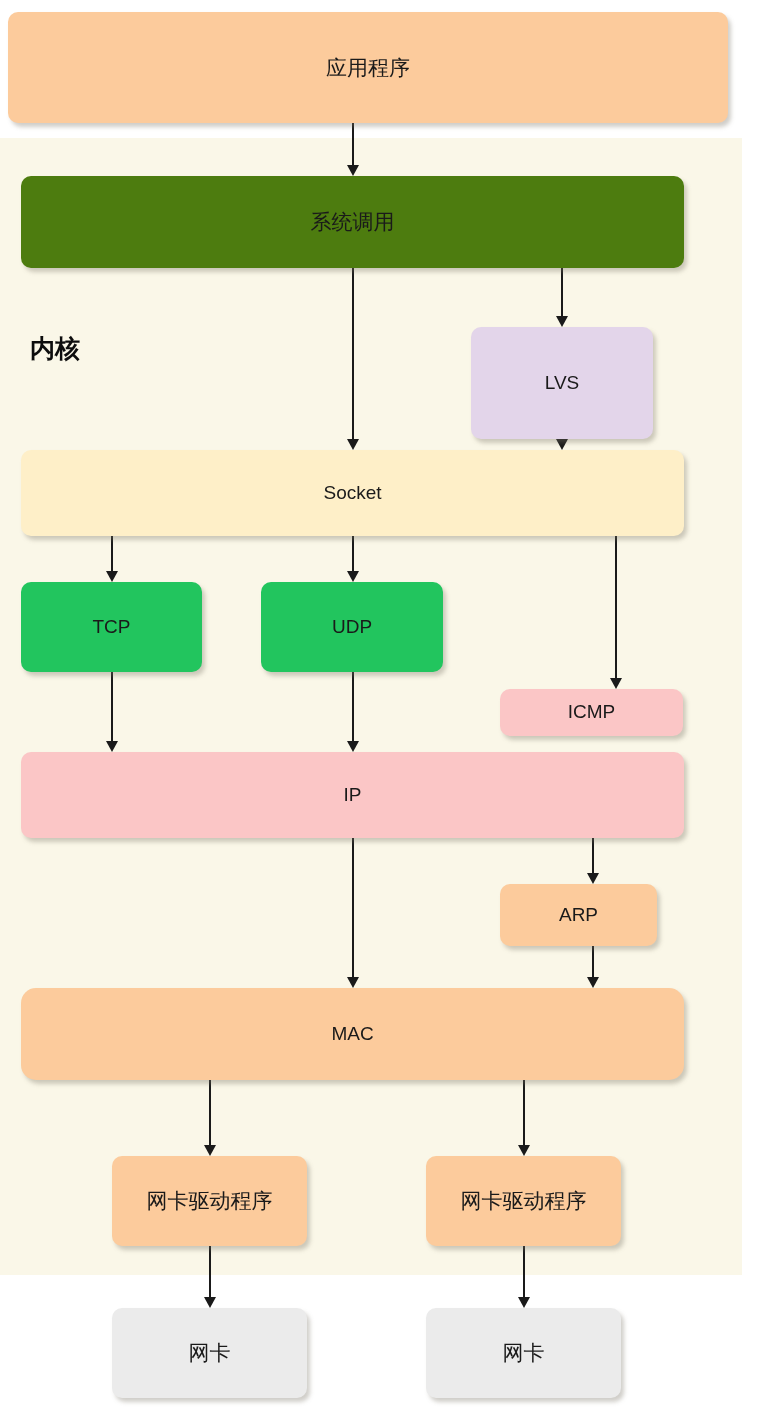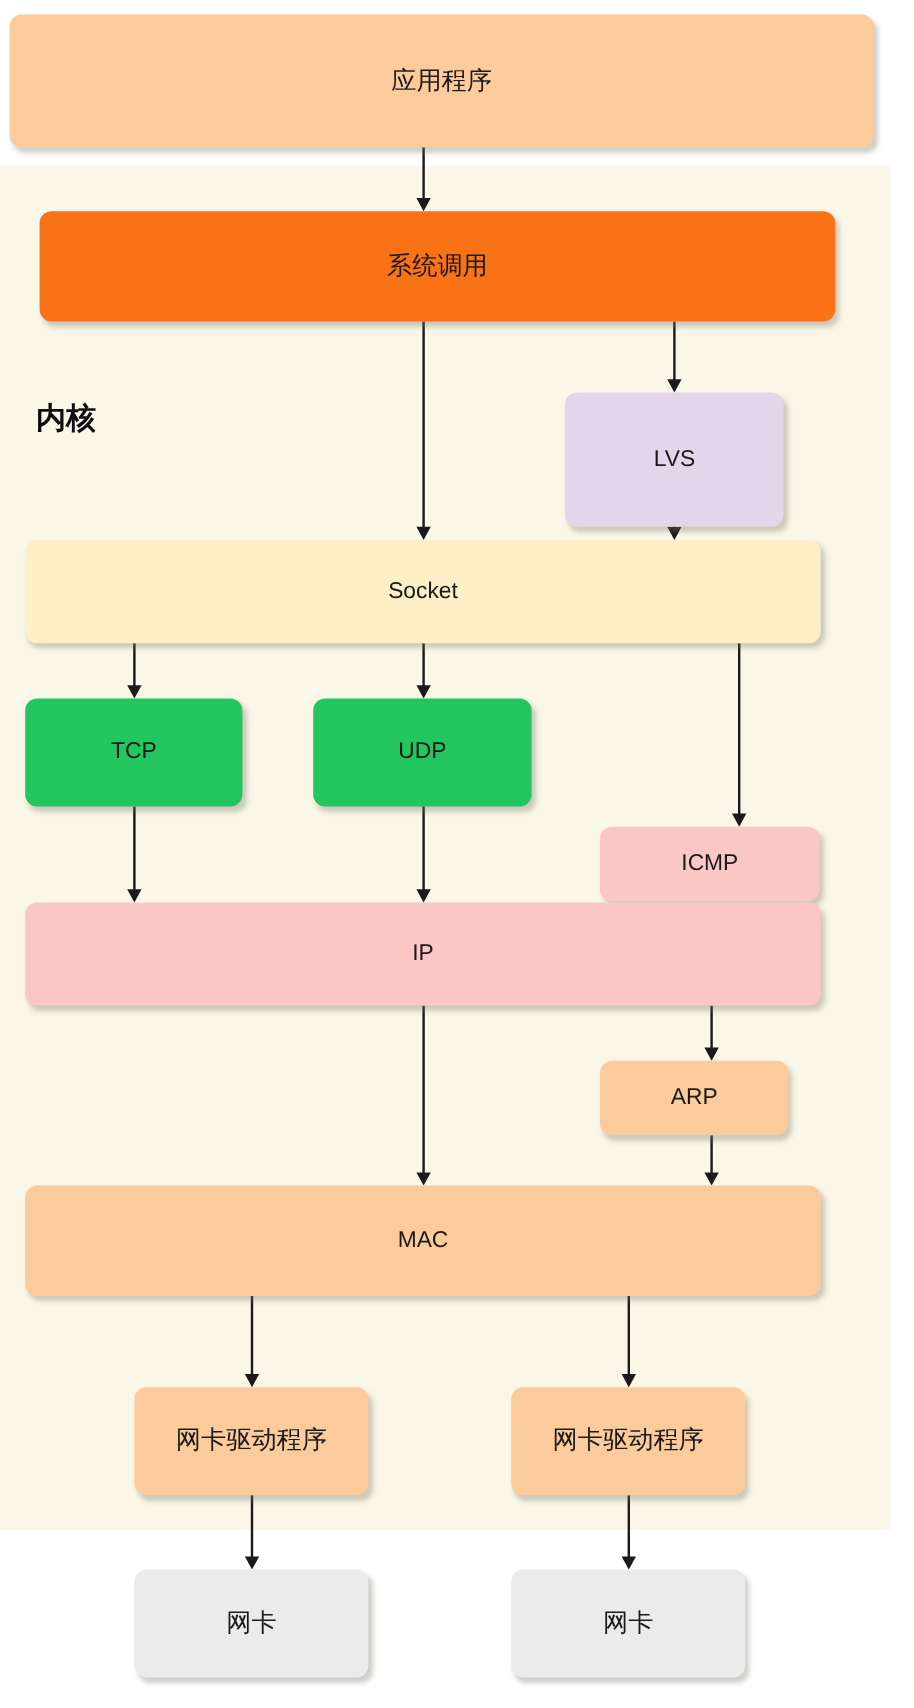--- a/index.html
+++ b/index.html
@@ -32,21 +32,21 @@
     display: flex;
     align-items: center;
     justify-content: center;
     color: #1a1a1a;
     box-shadow: 3px 4px 4px rgba(120,115,100,0.35);
     text-align: center;
     line-height: 1.2;
     z-index: 3;
   }
   .node.orange   { background: #fccb9c; }
-  .node.blue     { background: #f97316; margin-left: 12px; }
+  .node.blue     { background: #4d7c0f; }
   .node.purple   { background: #e3d5ea; }
   .node.yellow   { background: #feefc8; }
   .node.green    { background: #22c55e; }
   .node.pink     { background: #fbc6c6; }
   .node.grey     { background: #ebebeb; }
 
   .lbl-cn { font-size: 21px; }
   .lbl-en { font-size: 19px; }
 
   .kernel-label {
@@ -164,30 +164,30 @@
       </div>
       <div class="node yellow" style="left: 21px; top: 450px; width: 663px; height: 86px;">
         <span class="lbl-en">Socket</span>
       </div>
       <div class="node green" style="left: 21px; top: 582px; width: 181px; height: 90px;">
         <span class="lbl-en">TCP</span>
       </div>
       <div class="node green" style="left: 261px; top: 582px; width: 182px; height: 90px;">
         <span class="lbl-en">UDP</span>
       </div>
-      <div class="node pink" style="left: 500px; top: 689px; width: 183px; height: 62px;">
+      <div class="node pink" style="left: 500px; top: 689px; width: 183px; height: 47px;">
         <span class="lbl-en">ICMP</span>
       </div>
       <div class="node pink" style="left: 21px; top: 752px; width: 663px; height: 86px; text-align: center;">
         <span class="lbl-en">IP</span>
       </div>
       <div class="node orange" style="left: 500px; top: 884px; width: 157px; height: 62px;">
         <span class="lbl-en">ARP</span>
       </div>
-      <div class="node orange" style="left: 21px; top: 988px; width: 663px; height: 92px;">
+      <div class="node orange" style="left: 21px; top: 988px; width: 663px; height: 92px; border-radius: 15px;">
         <span class="lbl-en">MAC</span>
       </div>
       <div class="node orange" style="left: 112px; top: 1156px; width: 195px; height: 90px;">
         <span class="lbl-cn">网卡驱动程序</span>
       </div>
       <div class="node orange" style="left: 426px; top: 1156px; width: 195px; height: 90px;">
         <span class="lbl-cn">网卡驱动程序</span>
       </div>
       <div class="node grey" style="left: 112px; top: 1308px; width: 195px; height: 90px;">
         <span class="lbl-cn">网卡</span>

